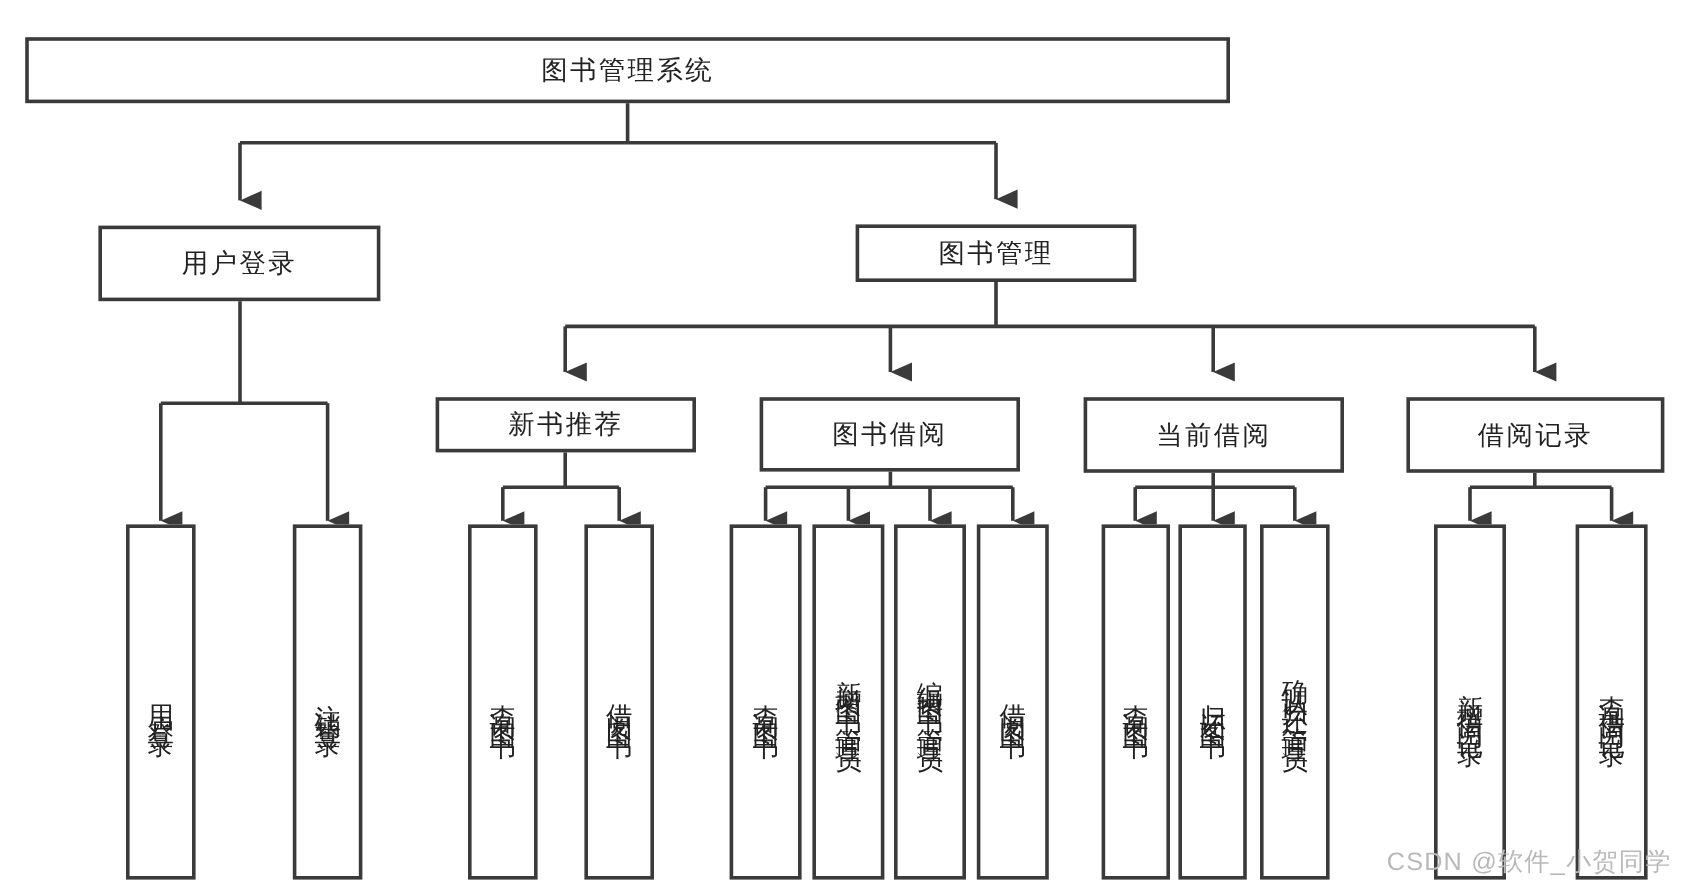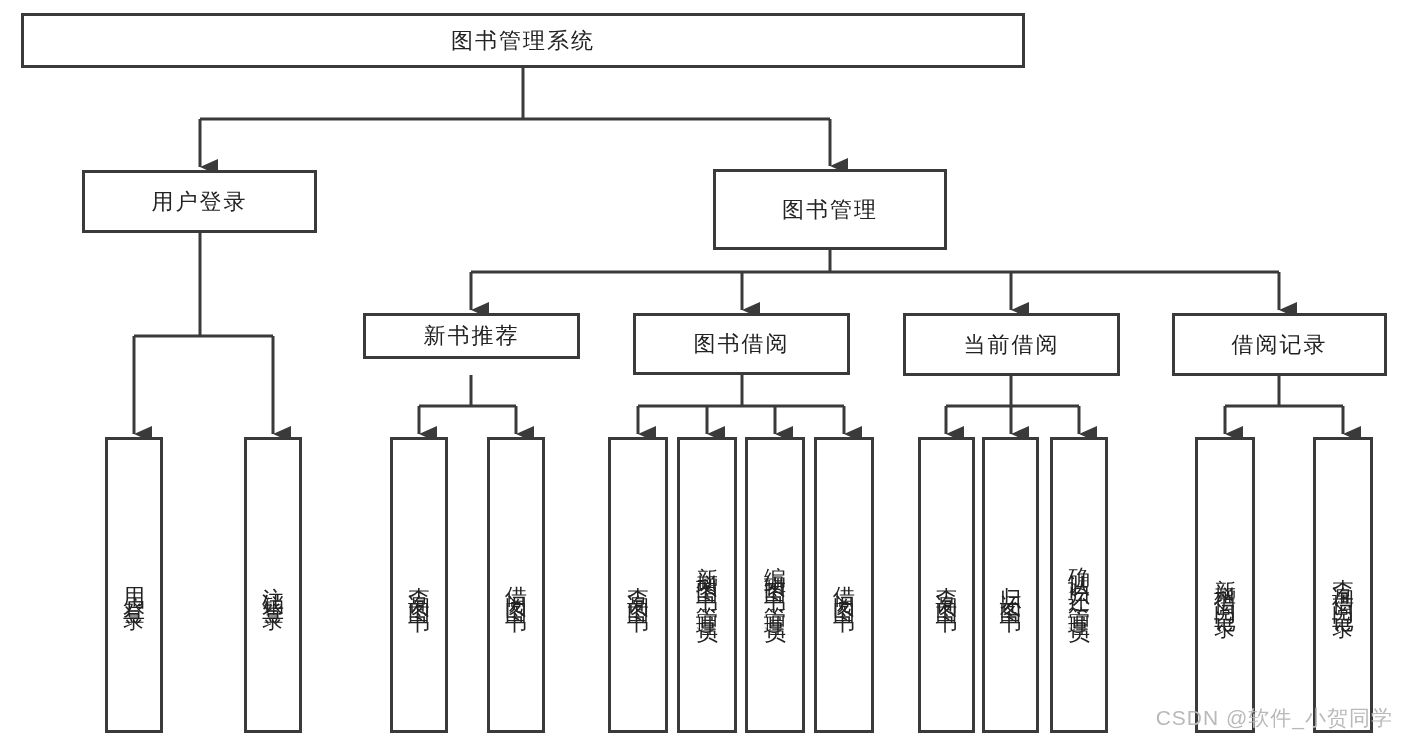--- a/index.html
+++ b/index.html
@@ -29,41 +29,42 @@
     background: var(--bg);
     color: var(--text);
     display: flex;
     align-items: center;
     justify-content: center;
     text-align: center;
   }
   .hbox {
     font-size: 22px;
     letter-spacing: 2px;
+    margin-top: 18px;
   }
   .vbox {
     writing-mode: vertical-rl;
     font-size: 22px;
     letter-spacing: 8px;
     line-height: 1;
   }
   .watermark {
     position: absolute;
     top: 704px;
     right: 12px;
     font-size: 21px;
     letter-spacing: 1px;
     color: var(--watermark);
     z-index: 5;
     white-space: nowrap;
   }
   
   #n-root   { left: 21px;   top: 13px;  width: 1004px; height: 55px; }
   #n-login  { left: 82px;   top: 170px; width: 235px;  height: 63px; }
-  #n-mgmt   { left: 713px;  top: 169px; width: 234px;  height: 81px; }
+  #n-mgmt   { left: 713px;  top: 169px; width: 234px;  height: 48px; }
   #n-m0     { left: 363px;  top: 313px; width: 217px;  height: 46px; }
   #n-m1     { left: 633px;  top: 313px; width: 217px;  height: 62px; }
   #n-m2     { left: 903px;  top: 313px; width: 217px;  height: 63px; }
   #n-m3     { left: 1172px; top: 313px; width: 215px;  height: 63px; }
   .leaf     { top: 437px; height: 296px; }
   #l-a0 { left: 105px;  width: 58px; }
   #l-a1 { left: 244px;  width: 58px; }
   #l-b0 { left: 390px;  width: 58px; }
   #l-b1 { left: 487px;  width: 58px; }
   #l-c0 { left: 608px;  width: 60px; }

